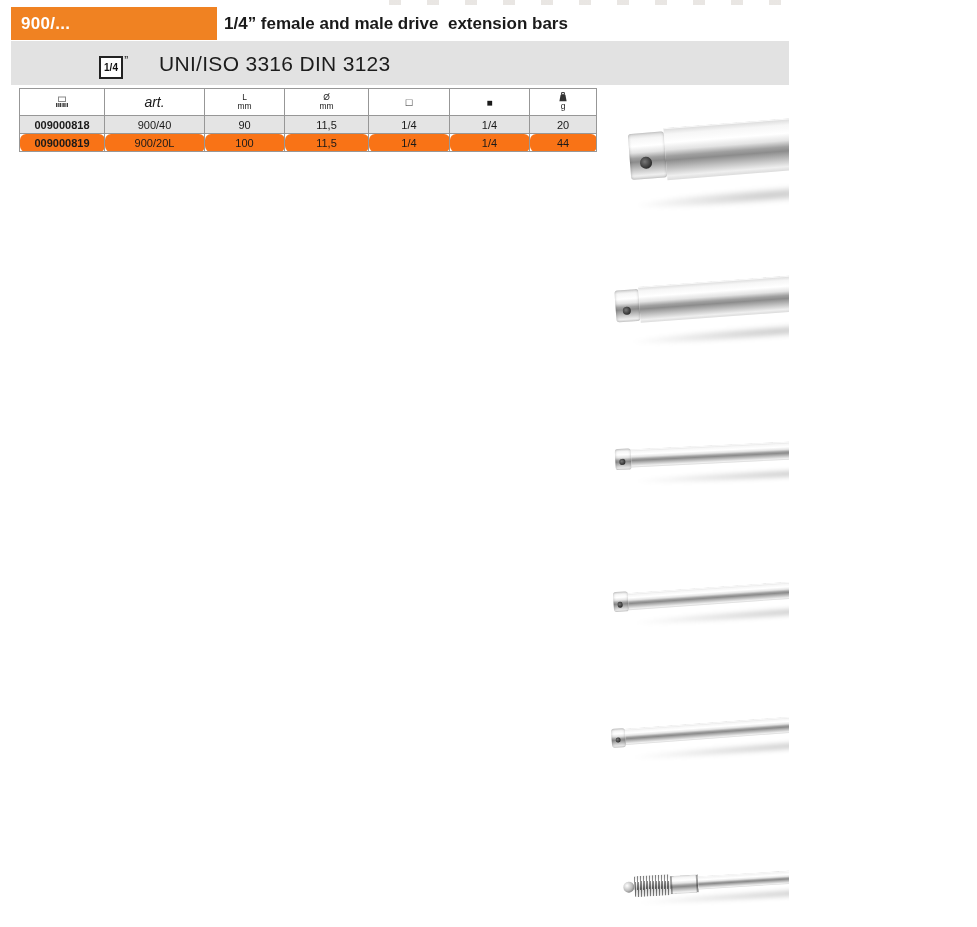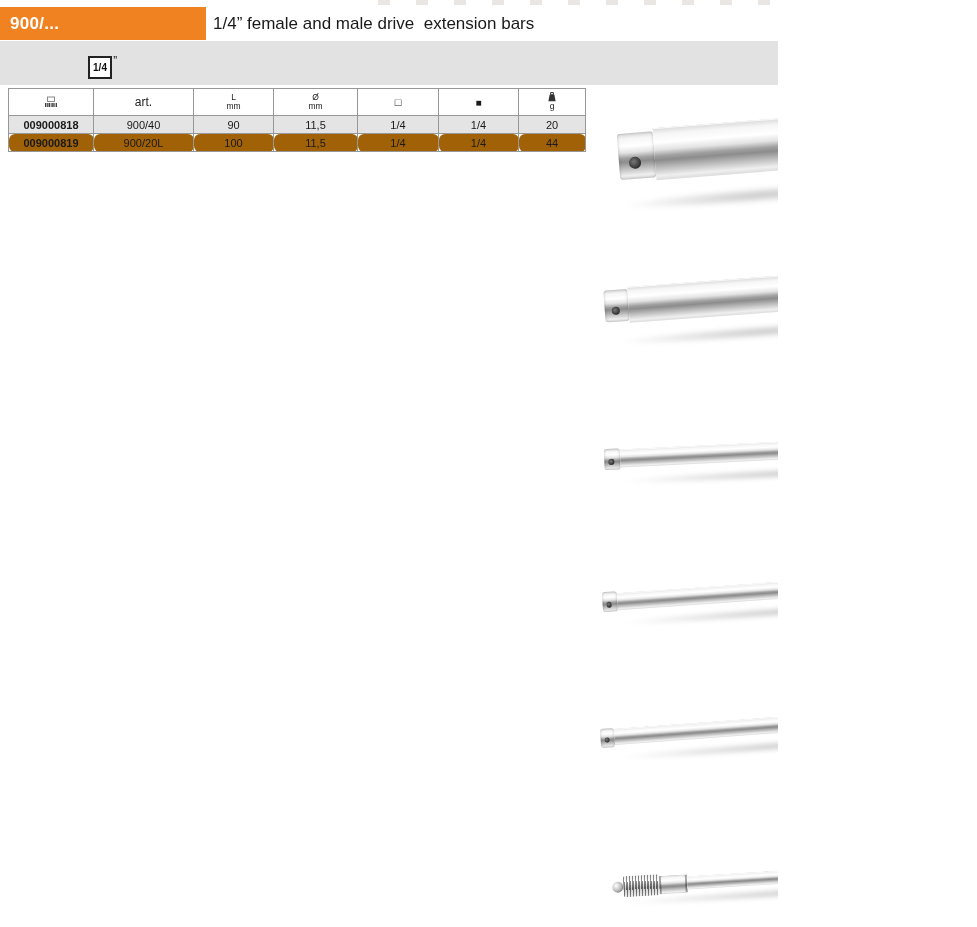--- a/index.html
+++ b/index.html
@@ -1,46 +1,46 @@
 <!DOCTYPE html>
 <html><head>
 <meta charset="utf-8">
 <style>
   html,body{margin:0;padding:0;}
   body{font-family:"Liberation Sans", sans-serif; background:#ffffff;}
-  #page{position:relative;width:778px;height:927px;background:#ffffff;overflow:hidden;}
+  #page{position:relative;width:778px;height:927px;background:#ffffff;overflow:hidden;margin-left:11px;}
 
   
   .remnant{position:absolute;top:0;left:378px;width:556px;height:5px;opacity:.30;
     background:repeating-linear-gradient(90deg, rgba(110,90,70,.5) 0 12px, transparent 12px 38px);}
   .code-block{position:absolute;left:0;top:7px;width:206px;height:33px;background:#F08222;
     display:flex;align-items:center;}
   .code-block span{color:#ffffff;font-weight:bold;font-size:17px;padding-left:10px;letter-spacing:.3px;}
   .page-title{position:absolute;left:213px;top:7px;height:33px;display:flex;align-items:center;
-    font-size:17px;font-weight:normal;color:#1a1a1a;white-space:pre;}
+    font-size:17px;font-weight:bold;color:#1a1a1a;white-space:pre;}
 
   
   .band{position:absolute;left:0;top:41px;width:977px;height:44px;background:#E2E2E2;}
   .drive-badge{position:absolute;left:88px;top:56px;display:flex;align-items:flex-start;}
   .badge-box{width:20px;height:19px;border:2px solid #222;background:#fff;display:flex;
     align-items:center;justify-content:center;font-size:10px;font-weight:bold;color:#111;}
   .badge-suffix{font-size:9px;font-weight:bold;color:#333;margin-left:1px;margin-top:-2px;}
   .standard-text{position:absolute;left:148px;top:52px;font-size:21px;color:#1c1c1c;letter-spacing:.3px;}
 
   
   table.spec{position:absolute;left:8px;top:88px;width:577px;border-collapse:collapse;table-layout:fixed;}
   table.spec td, table.spec th{border:1px solid #979797;text-align:center;vertical-align:middle;
     font-size:11px;color:#1a1a1a;padding:0;height:17px;overflow:hidden;}
   table.spec thead th{height:26px;background:#ffffff;font-weight:normal;}
   table.spec tbody tr.shaded td{background:#E4E4E4;}
-  table.spec tbody tr.plain td{background:#a16207;border-radius:6px;}
+  table.spec tbody tr.plain td{background:#f97316;border-radius:6px;}
   td.code{font-weight:bold;}
   .hdr-stack{display:flex;flex-direction:column;align-items:center;justify-content:center;line-height:1.1;}
   .hdr-small{font-size:8.5px;color:#1a1a1a;}
-  .hdr-art{font-size:12px;}
+  .hdr-art{font-size:14px;font-style:italic;}
   .sym-open{font-size:11px;}
   .sym-filled{font-size:10px;}
   .hdr-icon{display:block;line-height:0;}
 
   
   .tool{position:absolute;display:flex;align-items:center;}
   .chrome{background:linear-gradient(to bottom,
       #d9d9d9 0%, #f6f6f6 12%, #ffffff 28%, #e3e3e3 42%,
       #a0a0a0 54%, #8c8c8c 62%, #c2c2c2 78%, #efefef 92%, #dcdcdc 100%);}
   .tip{position:relative;border-radius:3px;flex:none;
@@ -78,20 +78,21 @@
   <div class="code-block">
     <span>900/...</span>
   </div>
   <div class="page-title">1/4” female and male drive  extension bars</div>
 
   <div class="band"></div>
   <div class="drive-badge">
     <span class="badge-box">1/4</span>
     <span class="badge-suffix">”</span>
   </div>
+  <div class="standard-text">UNI/ISO 3316 DIN 3123</div>
 
   <table class="spec">
     <colgroup>
       <col style="width:85px">
         <col style="width:100px">
         <col style="width:80px">
       <col style="width:84px">
         <col style="width:81px">
         <col style="width:80px">
         <col style="width:67px">

